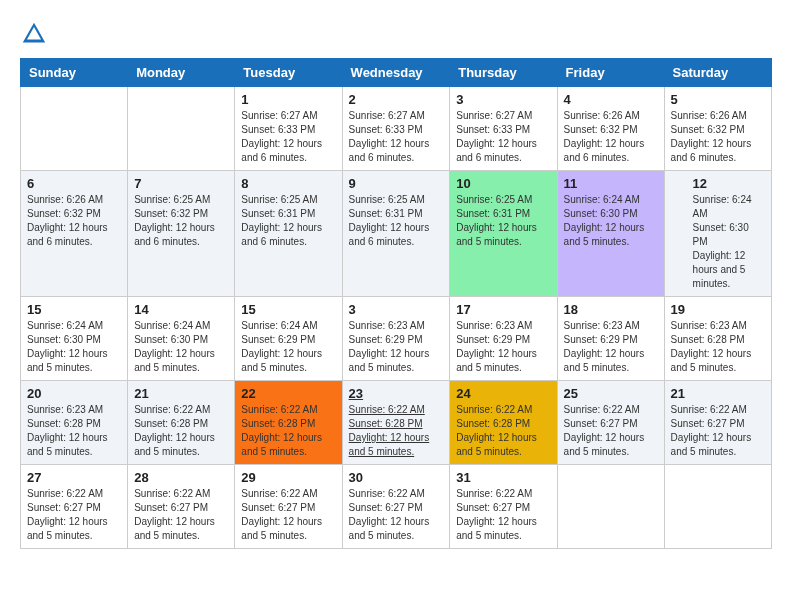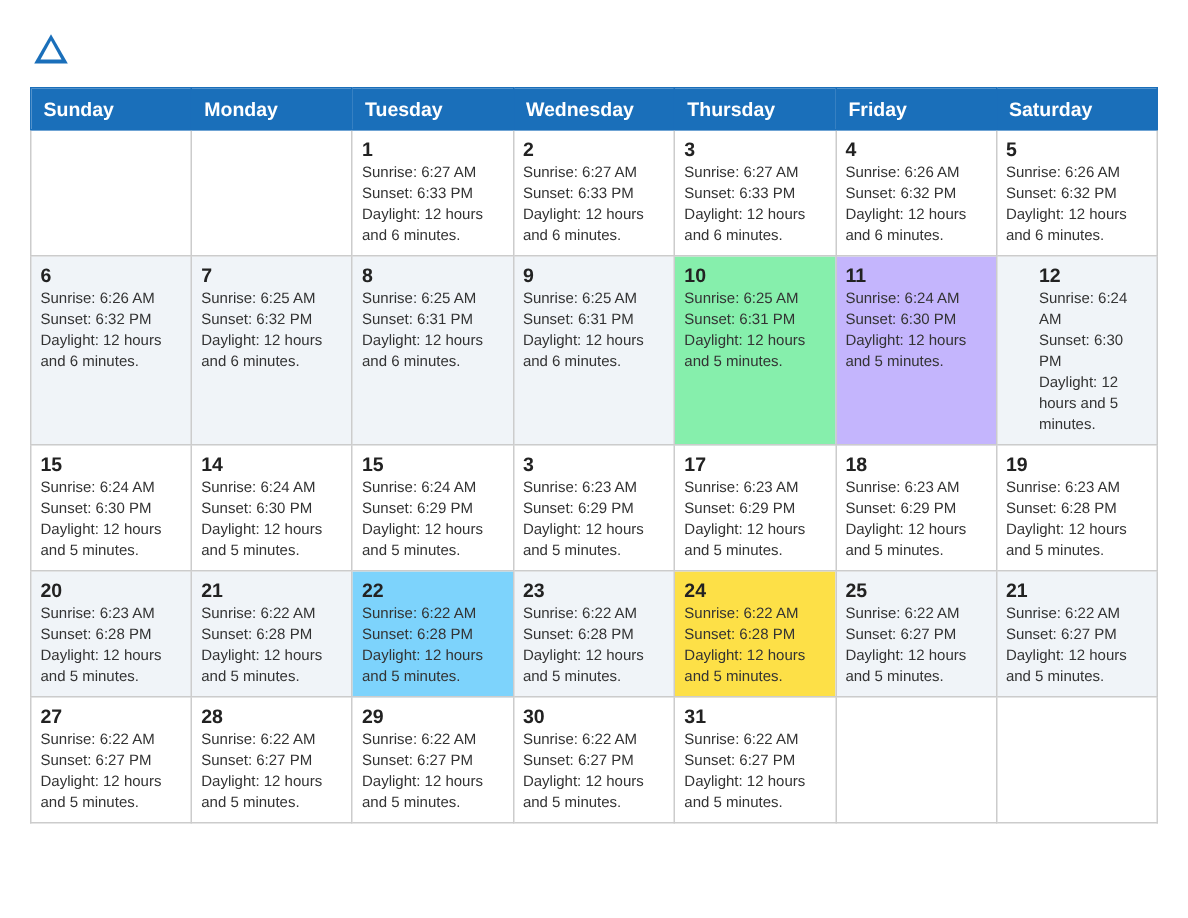--- a/index.html
+++ b/index.html
@@ -255,33 +255,33 @@
           <div class="day-info" style="white-space: pre-line;">Sunrise: 6:23 AM
 Sunset: 6:28 PM
 Daylight: 12 hours and 5 minutes.</div>
         </td>
         <td style="background: rgb(240, 244, 248); margin-top: 46px;">
           <div class="day-number">21</div>
           <div class="day-info" style="white-space: pre-line;">Sunrise: 6:22 AM
 Sunset: 6:28 PM
 Daylight: 12 hours and 5 minutes.</div>
         </td>
-        <td style="background: #7dd3fc;">
+        <td style="background: #f97316;">
           <div class="day-number">22</div>
           <div class="day-info" style="white-space: pre-line;">Sunrise: 6:22 AM
 Sunset: 6:28 PM
 Daylight: 12 hours and 5 minutes.</div>
         </td>
-        <td style="background: rgb(240, 244, 248);">
+        <td style="background: rgb(240, 244, 248); text-decoration: underline;">
           <div class="day-number">23</div>
           <div class="day-info" style="white-space: pre-line;">Sunrise: 6:22 AM
 Sunset: 6:28 PM
 Daylight: 12 hours and 5 minutes.</div>
         </td>
-        <td style="background: #fde047; margin-left: 40px;">
+        <td style="background: #eab308; margin-left: 40px;">
           <div class="day-number">24</div>
           <div class="day-info" style="white-space: pre-line;">Sunrise: 6:22 AM
 Sunset: 6:28 PM
 Daylight: 12 hours and 5 minutes.</div>
         </td>
         <td style="background: rgb(240, 244, 248);">
           <div class="day-number">25</div>
           <div class="day-info" style="white-space: pre-line;">Sunrise: 6:22 AM
 Sunset: 6:27 PM
 Daylight: 12 hours and 5 minutes.</div>

